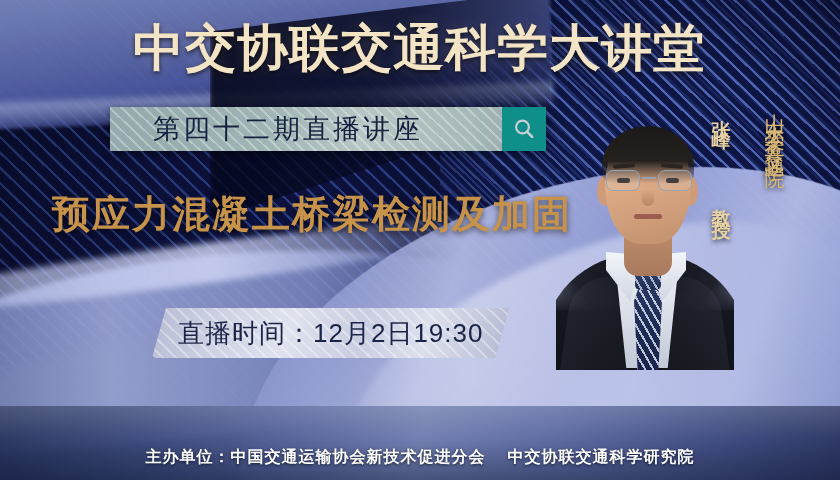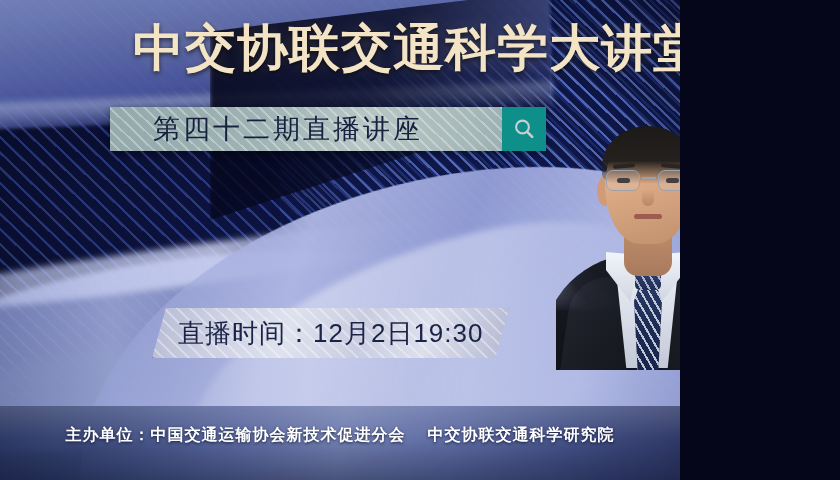--- a/index.html
+++ b/index.html
@@ -7,21 +7,21 @@
   html, body {
     width: 840px;
     height: 480px;
     overflow: hidden;
     background: #05061a;
     font-family: "Liberation Sans", "DejaVu Sans", sans-serif;
   }
 
   #poster {
     position: relative;
-    width: 680px;
+    width: 840px;
     height: 480px;
     overflow: hidden;
     background: #070a22;
   }
 
   
 
   .bg-base {
     position: absolute;
     inset: 0;
@@ -460,21 +460,21 @@
   .institute {
     left: 762px; top: 98px;
     font-size: 20px;
     letter-spacing: 6px;
     font-weight: 400;
     color: #d9b877;
   }
 
   .footer {
     position: absolute;
-    left: 0; right: 0; bottom: 34px;
+    left: 0; right: 0; bottom: 12px;
     text-align: center;
     font-size: 16px;
     font-weight: 700;
     letter-spacing: 1px;
     color: #ffffff;
     text-shadow: 0 1px 3px rgba(8,14,40,0.8);
     white-space: pre;
   }
 </style>
 </head>
@@ -526,20 +526,21 @@
   <div class="subtitle-bar">
     <div class="subtitle-text">第四十二期直播讲座</div>
     <div class="search-box">
       <svg width="24" height="24" viewBox="0 0 24 24" fill="none">
         <circle cx="10.5" cy="10" r="6.4" stroke="#c9cfd4" stroke-width="2.1"></circle>
         <line x1="15.2" y1="14.8" x2="20.2" y2="19.8" stroke="#c9cfd4" stroke-width="2.6" stroke-linecap="round"></line>
       </svg>
     </div>
   </div>
 
+  <div class="topic">预应力混凝土桥梁检测及加固</div>
 
   <div class="time-pill">
     <span class="time-text">直播时间：12月2日19:30</span>
   </div>
 
   <div class="vert-col speaker">张峰  教授</div>
 
   <div class="vert-col institute">山东大学齐鲁交通学院</div>
 
   <div class="footer">主办单位：中国交通运输协会新技术促进分会    中交协联交通科学研究院</div>

